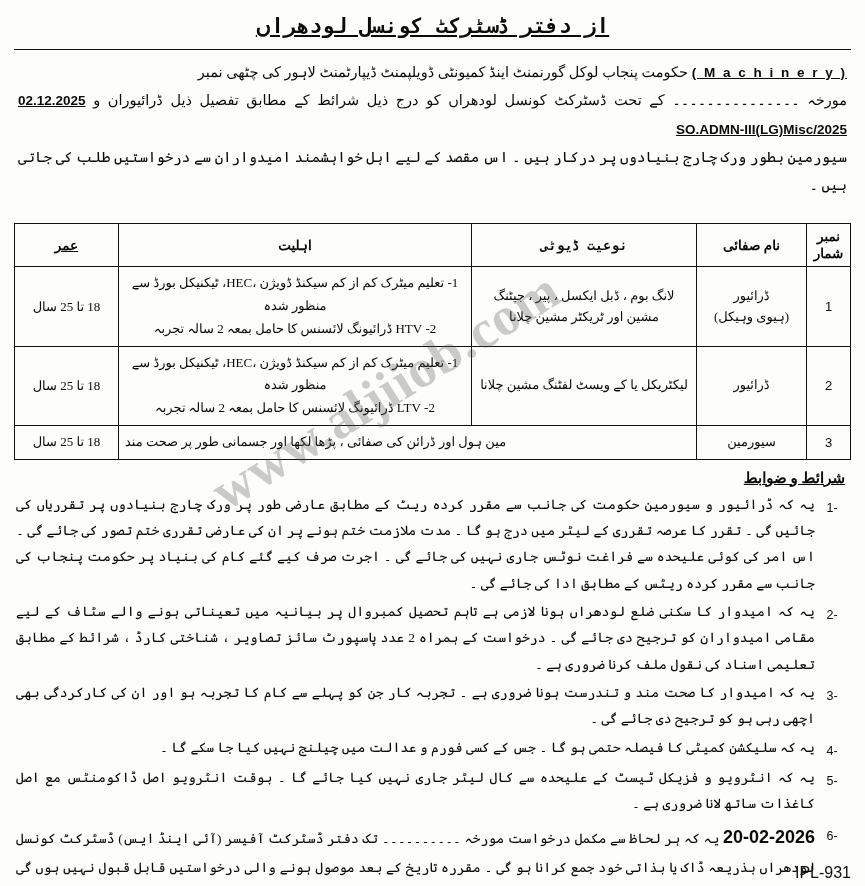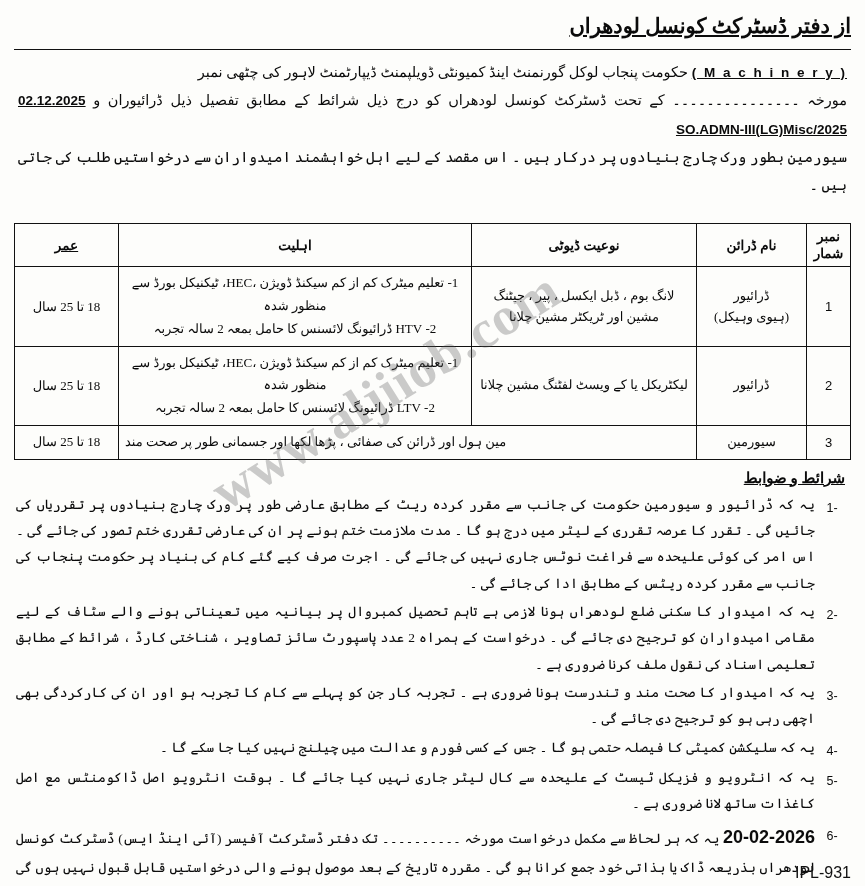--- a/index.html
+++ b/index.html
@@ -38,21 +38,22 @@
     font-size: 54px;
     font-weight: bold;
     color: rgba(85,85,85,0.30);
     transform: rotate(-32deg);
     transform-origin: left top;
     white-space: nowrap;
     letter-spacing: 1px;
   }
   
   .hdr {
-    font-family: Liberation Serif, serif;
+    text-align: center;
+    font-family: Liberation Mono, monospace;
     direction: rtl;
   }
   .hdr-line1 {
     font-size: 21px;
     font-weight: bold;
     letter-spacing: 1px;
     padding-top: 8px;
   }
   .hdr-line1 .u { text-decoration: underline; }
   .hdr-line2 {
@@ -104,21 +105,21 @@
     vertical-align: middle;
     text-align: center;
   }
   table.jobs th {
     font-weight: bold;
     font-size: 13.5px;
     padding: 4px 4px;
   }
   .col-sr   { width: 44px; }
   .col-post { width: 110px; }
-  .col-duty { width: 225px; }
+  .col-duty { width: 225px; font-family: Liberation Mono, monospace; }
   .col-qual { width: auto; }
   .col-age  { width: 104px; text-decoration: underline; }
   td.qual {
     text-align: right;
     line-height: 1.75;
     padding-right: 10px;
     font-size: 12.5px;
   }
   td.duty { font-size: 12.5px; line-height: 1.6; }
   td.post { font-size: 13px; line-height: 1.6; }
@@ -200,21 +201,21 @@
       <span class="ltr">02.12.2025</span>
       <span class="ltr">SO.ADMN-III(LG)Misc/2025</span>
     </div>
     <div>سیورمین بطور ورک چارج بنیادوں پر درکار ہیں ۔ اس مقصد کے لیے اہل خواہشمند امیدواران سے درخواستیں طلب کی جاتی ہیں ۔</div>
   </div>
 
   <table class="jobs">
     <thead>
       <tr>
         <th class="col-sr">نمبر شمار</th>
-        <th class="col-post">نام ڈرائن</th>
+        <th class="col-post">نام صفائی</th>
         <th class="col-duty">نوعیت ڈیوٹی</th>
         <th class="col-qual">اہلیت</th>
         <th class="col-age">عمر</th>
       </tr>
     </thead>
     <tbody>
       <tr>
         <td class="ltrnum">1</td>
         <td class="post">ڈرائیور<br>(ہیوی وہیکل)</td>
         <td class="duty">لانگ بوم ، ڈبل ایکسل ، پیر ، جیٹنگ مشین اور ٹریکٹر مشین چلانا</td>

